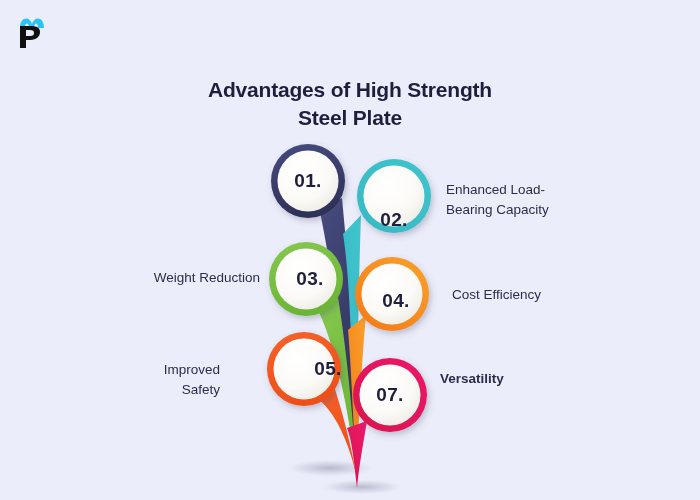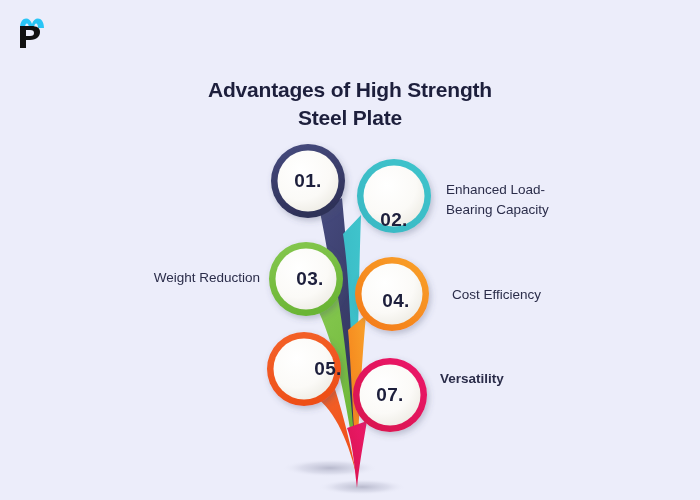--- a/index.html
+++ b/index.html
@@ -191,18 +191,22 @@
   </div>
 
   <div class="pin-label right-align" style="left:85px; top:268px; width:175px;">
     <span class="line">Weight Reduction</span>
   </div>
 
   <div class="pin-label left-align" style="left:452px; top:285px; width:170px;">
     <span class="line">Cost Efficiency</span>
   </div>
 
+  <div class="pin-label right-align" style="left:95px; top:360px; width:125px;">
+    <span class="line">Improved</span>
+    <span class="line">Safety</span>
+  </div>
 
   <div class="pin-label left-align" style="left:440px; top:369px; width:170px;font-weight:bold;">
     <span class="line">Versatility</span>
   </div>
 
 </div>
 
 </body></html>

